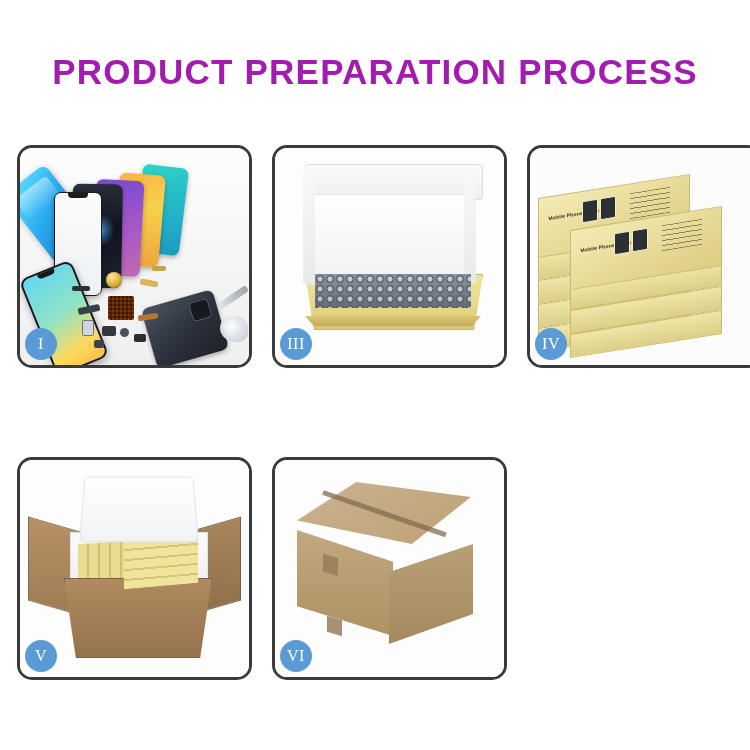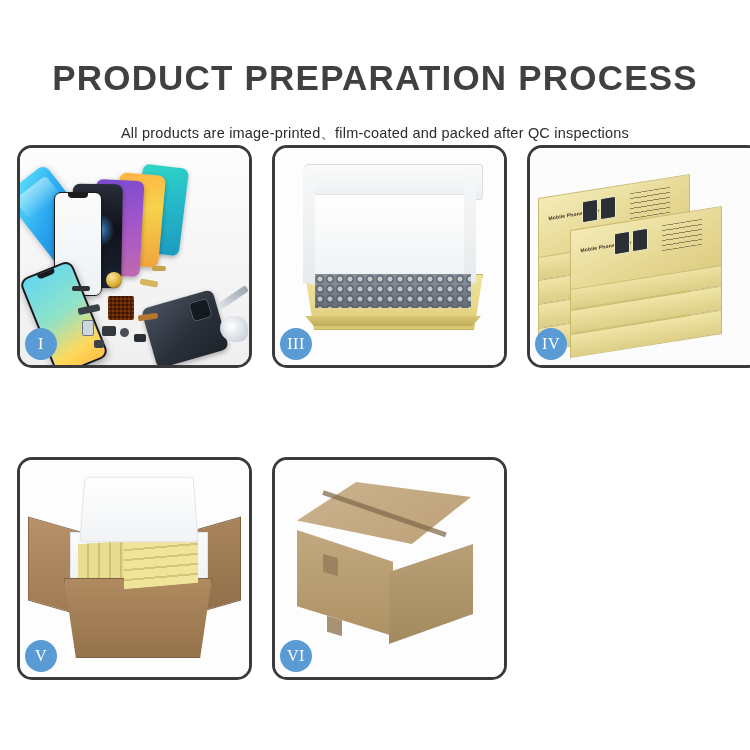--- a/index.html
+++ b/index.html
@@ -8,23 +8,23 @@
     background:#ffffff;
     font-family:"Liberation Sans","DejaVu Sans",sans-serif;
     overflow:hidden;
     position:relative;
   }
   .page{position:relative;width:750px;height:750px;}
 
   
   .header{position:absolute;left:0;top:0;width:750px;text-align:center;}
   .title{
-    margin:16px;padding-top:44px;
+    margin:10px;padding-top:44px;
     font-size:35px;font-weight:700;letter-spacing:1.2px;
-    color:#404040;line-height:1.05;
+    color:#a21caf;line-height:1.05;
     font-family:"Liberation Sans","DejaVu Sans",sans-serif;
   }
   .subtitle{
     margin:0;padding-top:11px;
     font-size:14.5px;font-weight:400;color:#2b2b2b;letter-spacing:.2px;
   }
 
   
   .grid{
     position:absolute;left:17px;top:145px;
@@ -219,21 +219,20 @@
   .c6tapeB{position:absolute;left:52px;top:158px;width:15px;height:16px;
     background:rgba(150,126,92,.85);z-index:7;transform:skewY(17deg);}
 </style>
 </head>
 <body>
 
 <div class="page">
 
   <div class="header">
     <h1 class="title">PRODUCT PREPARATION PROCESS</h1>
-    <p class="subtitle">All products are image-printed、film-coated and packed after QC inspections</p>
   </div>
 
   <div class="grid">
 
     <div class="panel">
       <div class="stage p1">
         <div class="blueglass"></div>
         <div class="scr a"></div>
         <div class="scr b"></div>
         <div class="scr c"></div>

